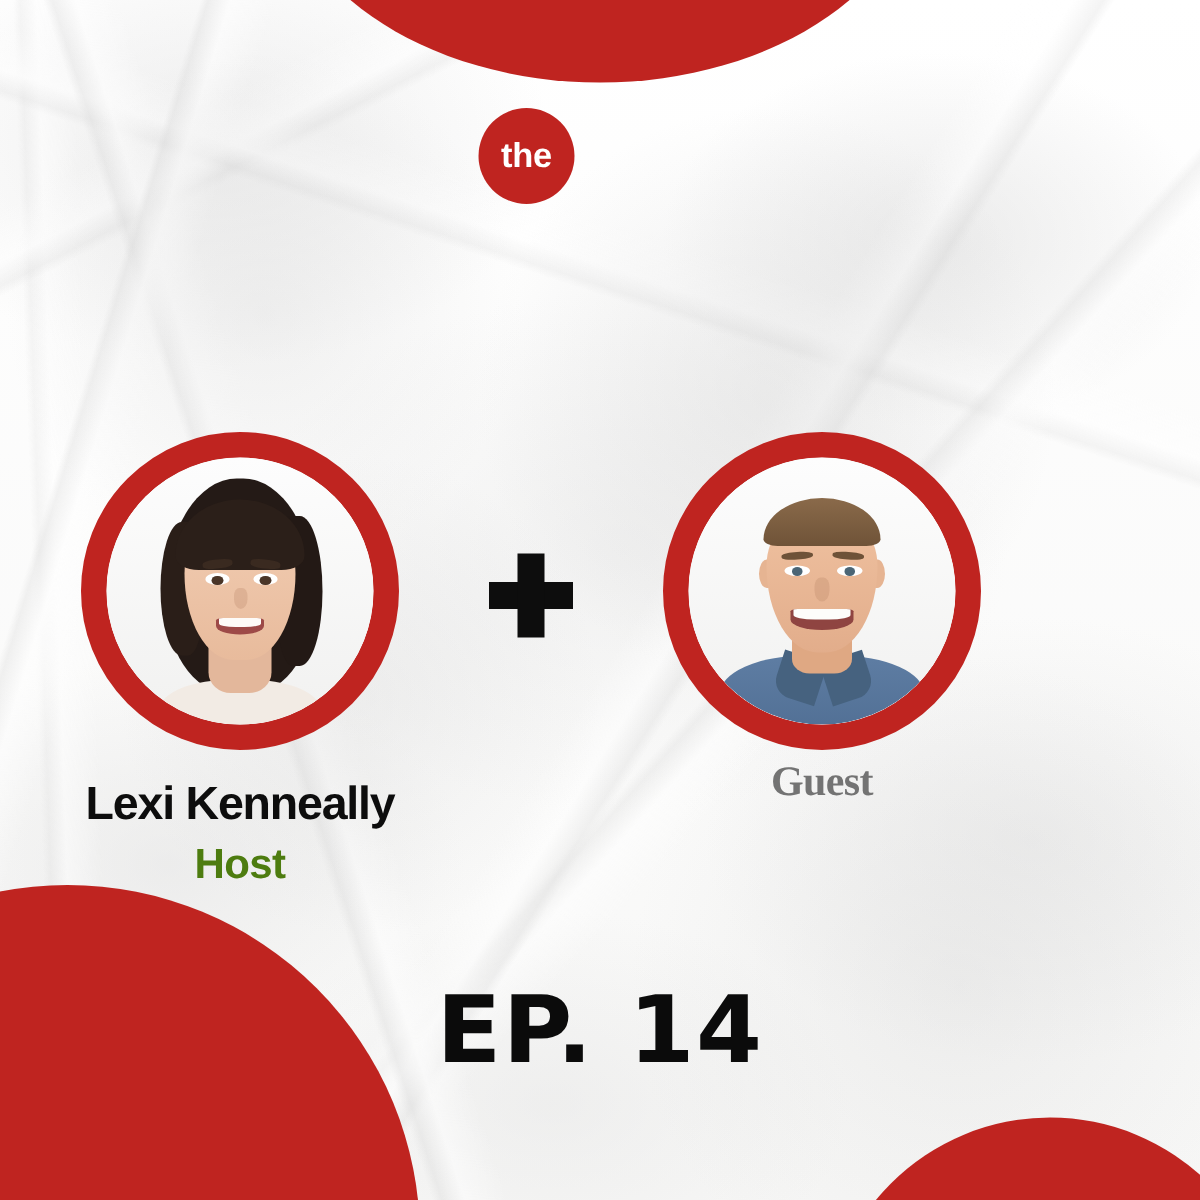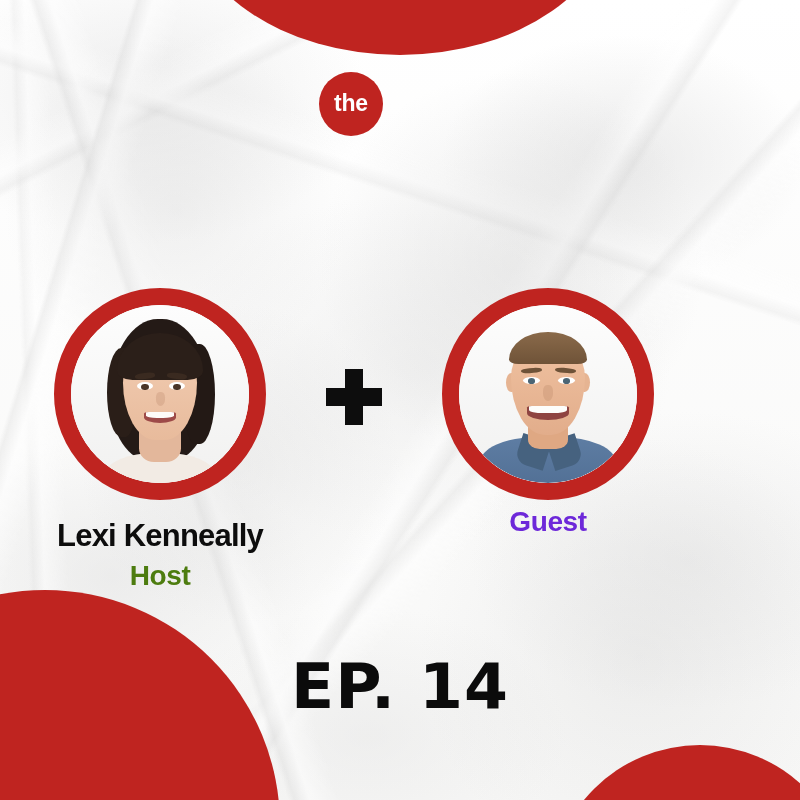--- a/index.html
+++ b/index.html
@@ -341,20 +341,20 @@
             <div class="eye eye-r"></div>
             <div class="pupil pupil-l"></div>
             <div class="pupil pupil-r"></div>
             <div class="nose"></div>
             <div class="mouth">
                 <div class="teeth"></div>
               </div>
           </div>
         </div>
       </div>
-      <div class="person-role" style="color: #6d28d9;">Guest</div>
+      <div class="person-role" style="color: #737373; font-family: Liberation Serif, serif;">Guest</div>
     </div>
 
   </div>
 
   <div class="episode">EP. 14</div>
 
 </div>
 
 </body></html>

